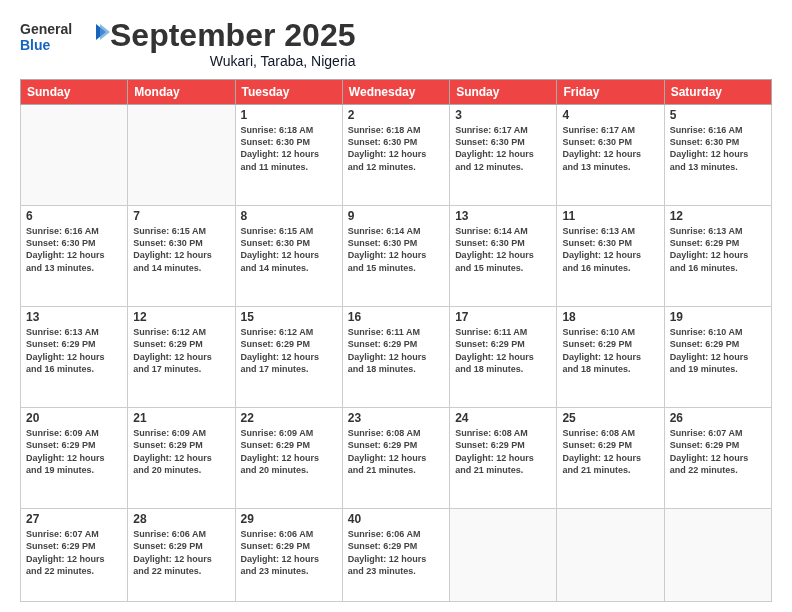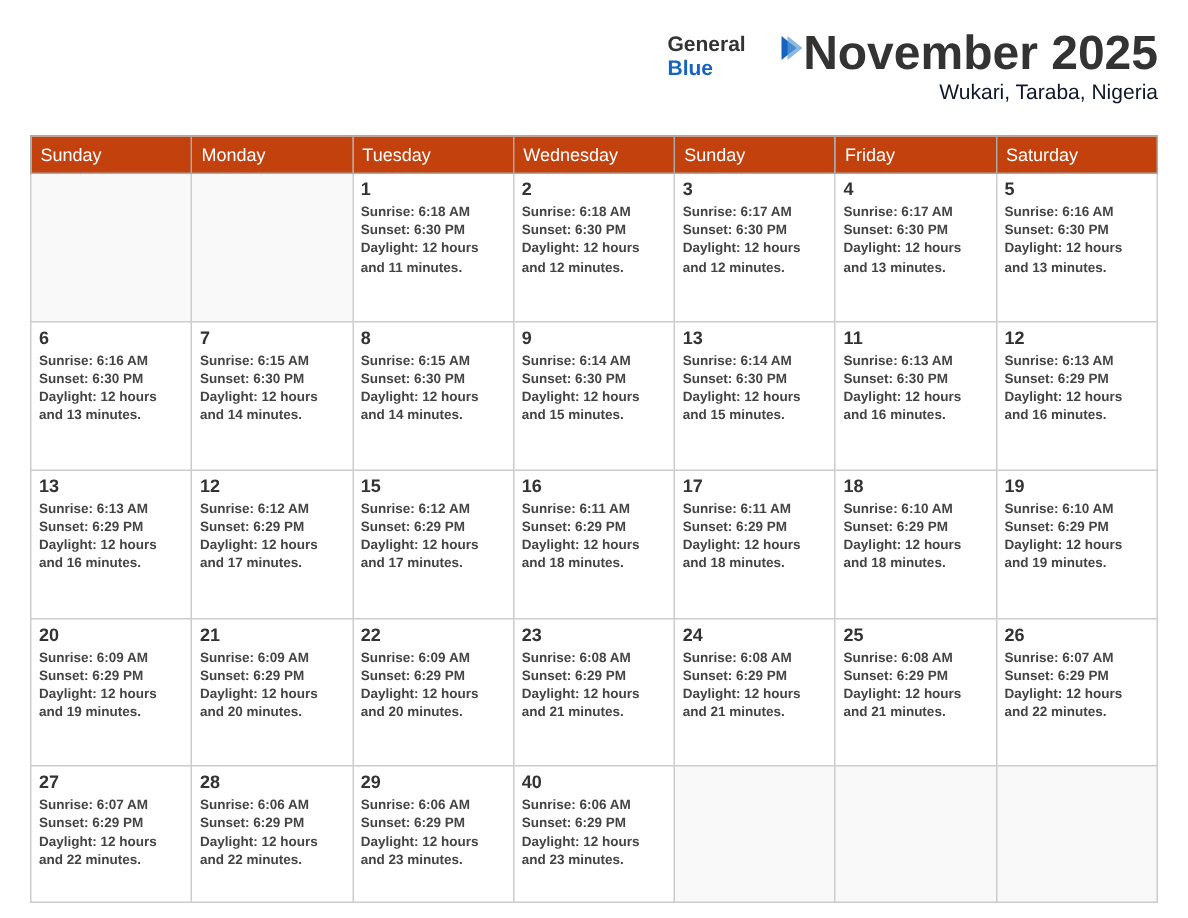--- a/index.html
+++ b/index.html
@@ -12,23 +12,23 @@
     }
     .page {
       width: 792px;
       height: 612px;
       padding: 18px 20px 10px 20px;
       display: flex;
       flex-direction: column;
     }
     .header {
       display: flex;
-      justify-content: flex-end;
+      justify-content: flex-start;
       align-items: flex-start;
-      margin-bottom: 21px;
+      margin-bottom: 10px;
     }
     .logo {
       display: flex;
       align-items: center;
       gap: 4px;
     }
     .title-block {
       text-align: right;
     }
     .month-title {
@@ -40,24 +40,24 @@
     .location {
       font-size: 14px;
       color: #0f172a;
     }
     .calendar {
       width: 100%;
       border-collapse: collapse;
       flex: 1;
     }
     .calendar th {
-      background: #c2410c;
+      background: #ef4444;
       color: #fff;
       font-size: 12px;
-      font-weight: normal;
+      font-weight: bold;
       text-align: left;
       padding: 5px 6px;
       border: 1px solid #aaa;
     }
     .calendar td {
       border: 1px solid #ccc;
       vertical-align: top;
       padding: 3px 5px;
       width: calc(100% / 7);
       font-size: 9.5px;
@@ -91,21 +91,21 @@
   <div class="header">
     <div class="logo">
   <svg width="90" height="36" viewBox="0 0 90 36">
     <text x="0" y="16" font-size="14" font-weight="bold" fill="#333" font-family="Arial">General</text>
     <text x="0" y="32" font-size="14" font-weight="bold" fill="#1565c0" font-family="Arial">Blue</text>
     <polygon points="76,6 86,14 76,22" fill="#1565c0"></polygon>
     <polygon points="80,6 90,14 80,22" fill="#5b9bd5" opacity="0.7"></polygon>
   </svg>
 </div>
     <div class="title-block">
-      <div class="month-title">November 2025</div>
+      <div class="month-title">September 2025</div>
       <div class="location">Wukari, Taraba, Nigeria</div>
     </div>
   </div>
 
   <table class="calendar">
     <thead>
       <tr>
         <th>Sunday</th>
         <th>Monday</th>
         <th>Tuesday</th>

